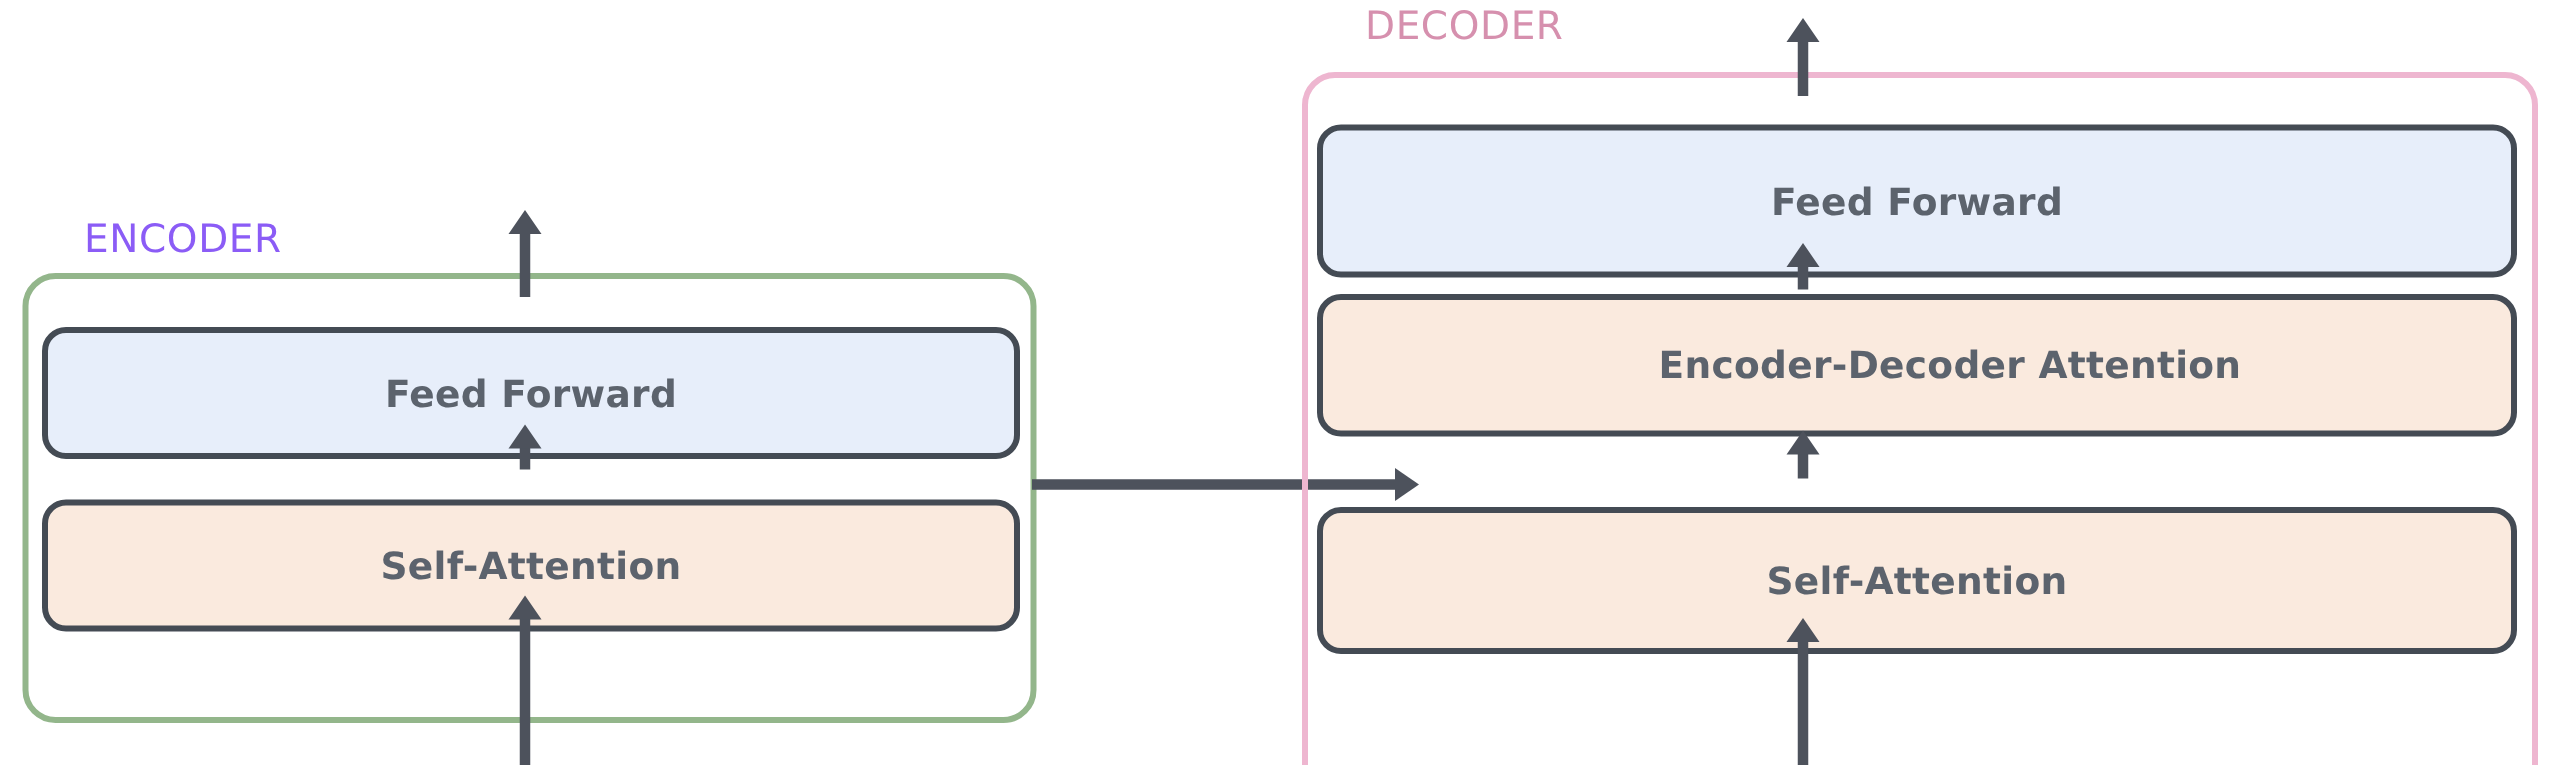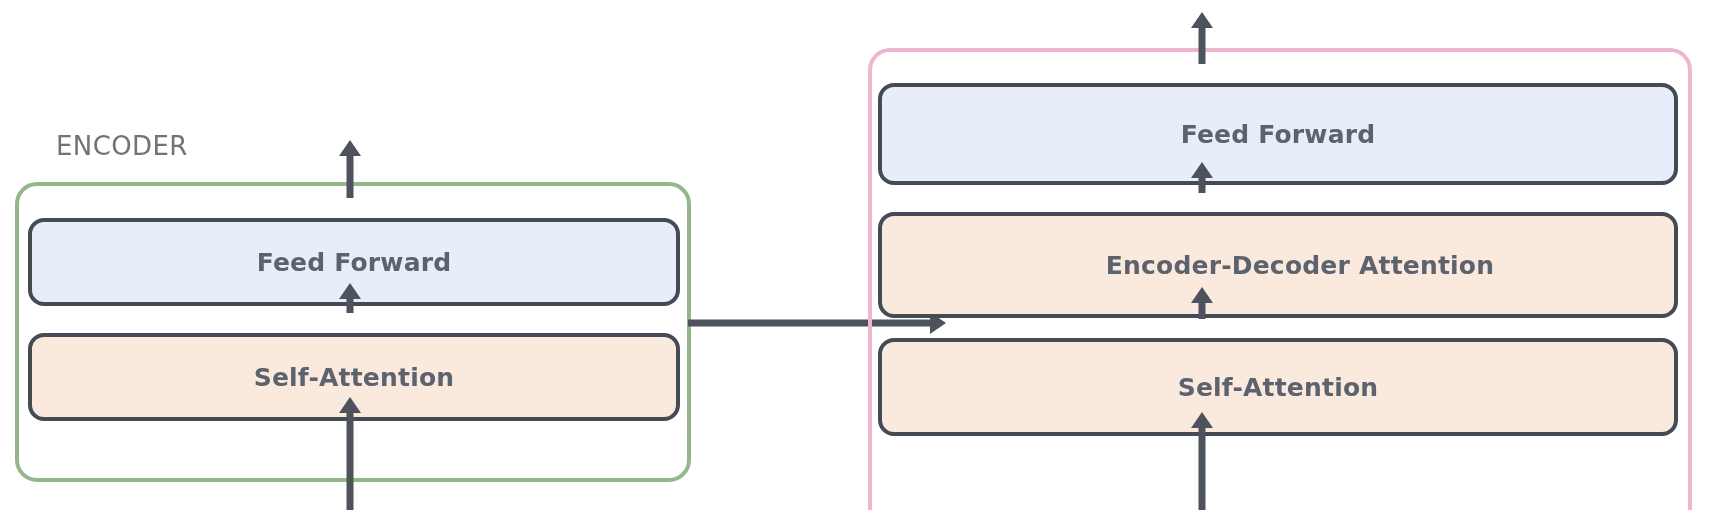--- a/index.html
+++ b/index.html
@@ -48,22 +48,22 @@
   
   .group-label {
     position: absolute;
     font-size: 26px;
     font-weight: 400;
     letter-spacing: 0.4px;
     white-space: nowrap;
   }
   #encoder-label {
     left: 56px;
-    top: 131px;
-    color: #737373;
+    top: 145px;
+    color: #8b5cf6;
   }
   #decoder-label {
     left: 910px;
     top: 3px;
     color: #d690ae;
   }
 
   
   .block {
     position: absolute;
@@ -82,21 +82,21 @@
   }
   .block.ff   { background: #e7eefa; }
   .block.attn { background: #faeade; }
 
   
   #enc-feed-forward   { left: 28px; top: 196px; width: 652px; height: 88px; }
   #enc-self-attention { left: 28px; top: 311px; width: 652px; height: 88px; }
 
   
   #dec-feed-forward     { left: 878px; top: 61px;  width: 800px; height: 102px; }
-  #dec-cross-attention  { left: 878px; top: 190px; width: 800px; height: 106px; padding-left: 44px; }
+  #dec-cross-attention  { left: 878px; top: 174px; width: 800px; height: 95px; padding-left: 44px; }
   #dec-self-attention   { left: 878px; top: 316px; width: 800px; height: 98px; }
 
   
   .arrow-v, .arrow-h {
     position: absolute;
   }
   .arrow-v .shaft {
     position: absolute;
     left: 50%;
     transform: translateX(-50%);
@@ -179,20 +179,21 @@
     <div class="head"></div>
   </div>
 
   <div class="arrow-h" id="enc-to-dec-arrow">
     <div class="shaft"></div>
     <div class="head"></div>
   </div>
 
   <div class="group-frame" id="decoder-frame"></div>
 
+  <div class="group-label" id="decoder-label">DECODER</div>
 
   <div class="block ff" id="dec-feed-forward">Feed Forward</div>
 
   <div class="block attn" id="dec-cross-attention">Encoder-Decoder Attention</div>
 
   <div class="block attn" id="dec-self-attention">Self-Attention</div>
 
   <div class="arrow-v" id="dec-arrow-out">
     <div class="shaft"></div>
     <div class="head"></div>

